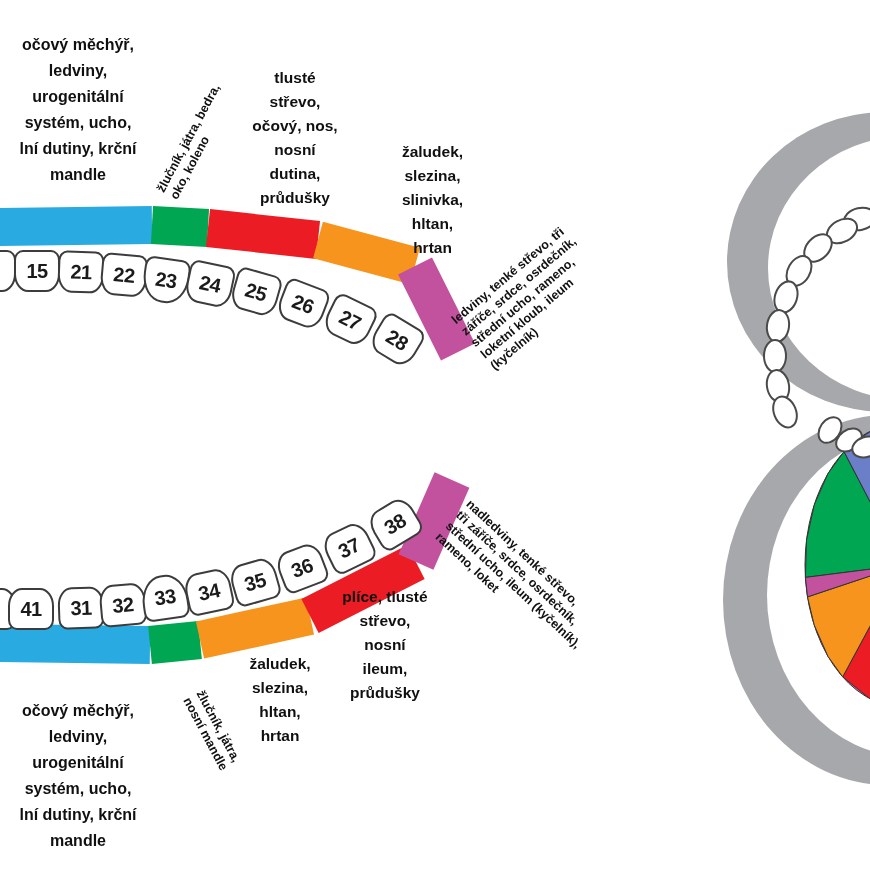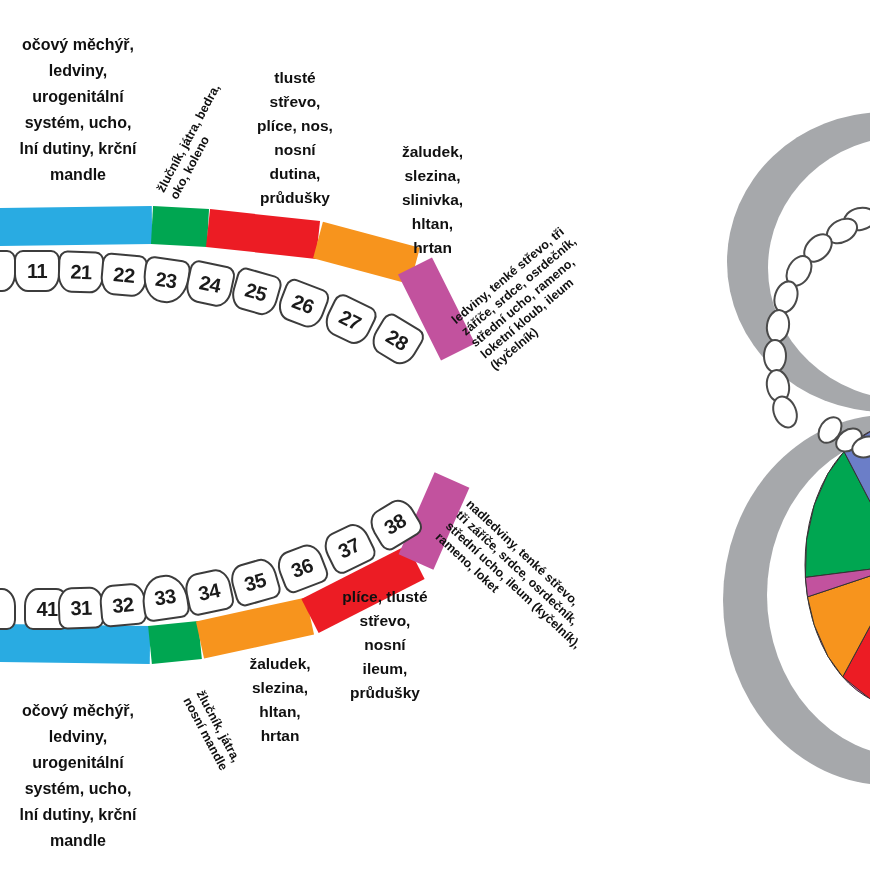--- a/index.html
+++ b/index.html
@@ -36,21 +36,21 @@
 
     <line x1="-5" y1="643" x2="150" y2="645" stroke-width="38" stroke="#29ABE2"></line>
     <line x1="150" y1="645" x2="200" y2="640" stroke-width="38" stroke="#00A651"></line>
     <line x1="200" y1="640" x2="310" y2="616" stroke-width="38" stroke="#F7941D"></line>
     <line x1="310" y1="616" x2="416" y2="562" stroke-width="38" stroke="#EC1C24"></line>
     <line x1="416" y1="562" x2="452" y2="480" stroke-width="38" stroke="#C2529E"></line>
   </svg>
 
   <div class="tooth up" style="left:-30px;top:250px"></div>
   <div class="tooth up" style="left:14px;top:250px">
-      <span>11</span>
+      <span>15</span>
     </div>
   <div class="tooth up" style="left:58px;top:251px;transform:rotate(2deg)">
       <span>21</span>
     </div>
   <div class="tooth up" style="left:101px;top:254px;transform:rotate(5deg)">
       <span>22</span>
     </div>
   <div class="tooth up canine" style="left:143px;top:258px;transform:rotate(8deg)">
       <span>23</span>
     </div>
@@ -64,21 +64,21 @@
       <span>26</span>
     </div>
   <div class="tooth up" style="left:327px;top:299px;transform:rotate(26deg)">
       <span>27</span>
     </div>
   <div class="tooth up" style="left:374px;top:319px;transform:rotate(31deg)">
       <span>28</span>
     </div>
 
   <div class="tooth down" style="left:-30px;top:588px"></div>
-  <div class="tooth down" style="left:24px;top:588px">
+  <div class="tooth down" style="left:8px;top:588px">
       <span>41</span>
     </div>
   <div class="tooth down" style="left:58px;top:587px;transform:rotate(-2deg)">
       <span>31</span>
     </div>
   <div class="tooth down" style="left:100px;top:584px;transform:rotate(-5deg)">
       <span>32</span>
     </div>
   <div class="tooth down canine" style="left:142px;top:575px;transform:rotate(-8deg)">
       <span>33</span>
@@ -102,21 +102,21 @@
   <div class="lbl center big" style="left:-12px;top:32px;width:180px">očový měchýř,
 ledviny,
 urogenitální
 systém, ucho,
 lní dutiny, krční
 mandle</div>
   <div class="lbl rot" style="left:154px;top:188px;transform:rotate(-62deg)">žlučník, játra, bedra,
 oko, koleno</div>
   <div class="lbl center mid" style="left:240px;top:66px;width:110px">tlusté
 střevo,
-plíce, nos,
+očový, nos,
 nosní
 dutina,
 průdušky</div>
   <div class="lbl center mid" style="left:385px;top:140px;width:95px">žaludek,
 slezina,
 slinivka,
 hltan,
 hrtan</div>
   <div class="lbl rot" style="left:449px;top:316px;transform:rotate(-40deg)">ledviny, tenké střevo, tři
 záříče, srdce, osrdečník,

